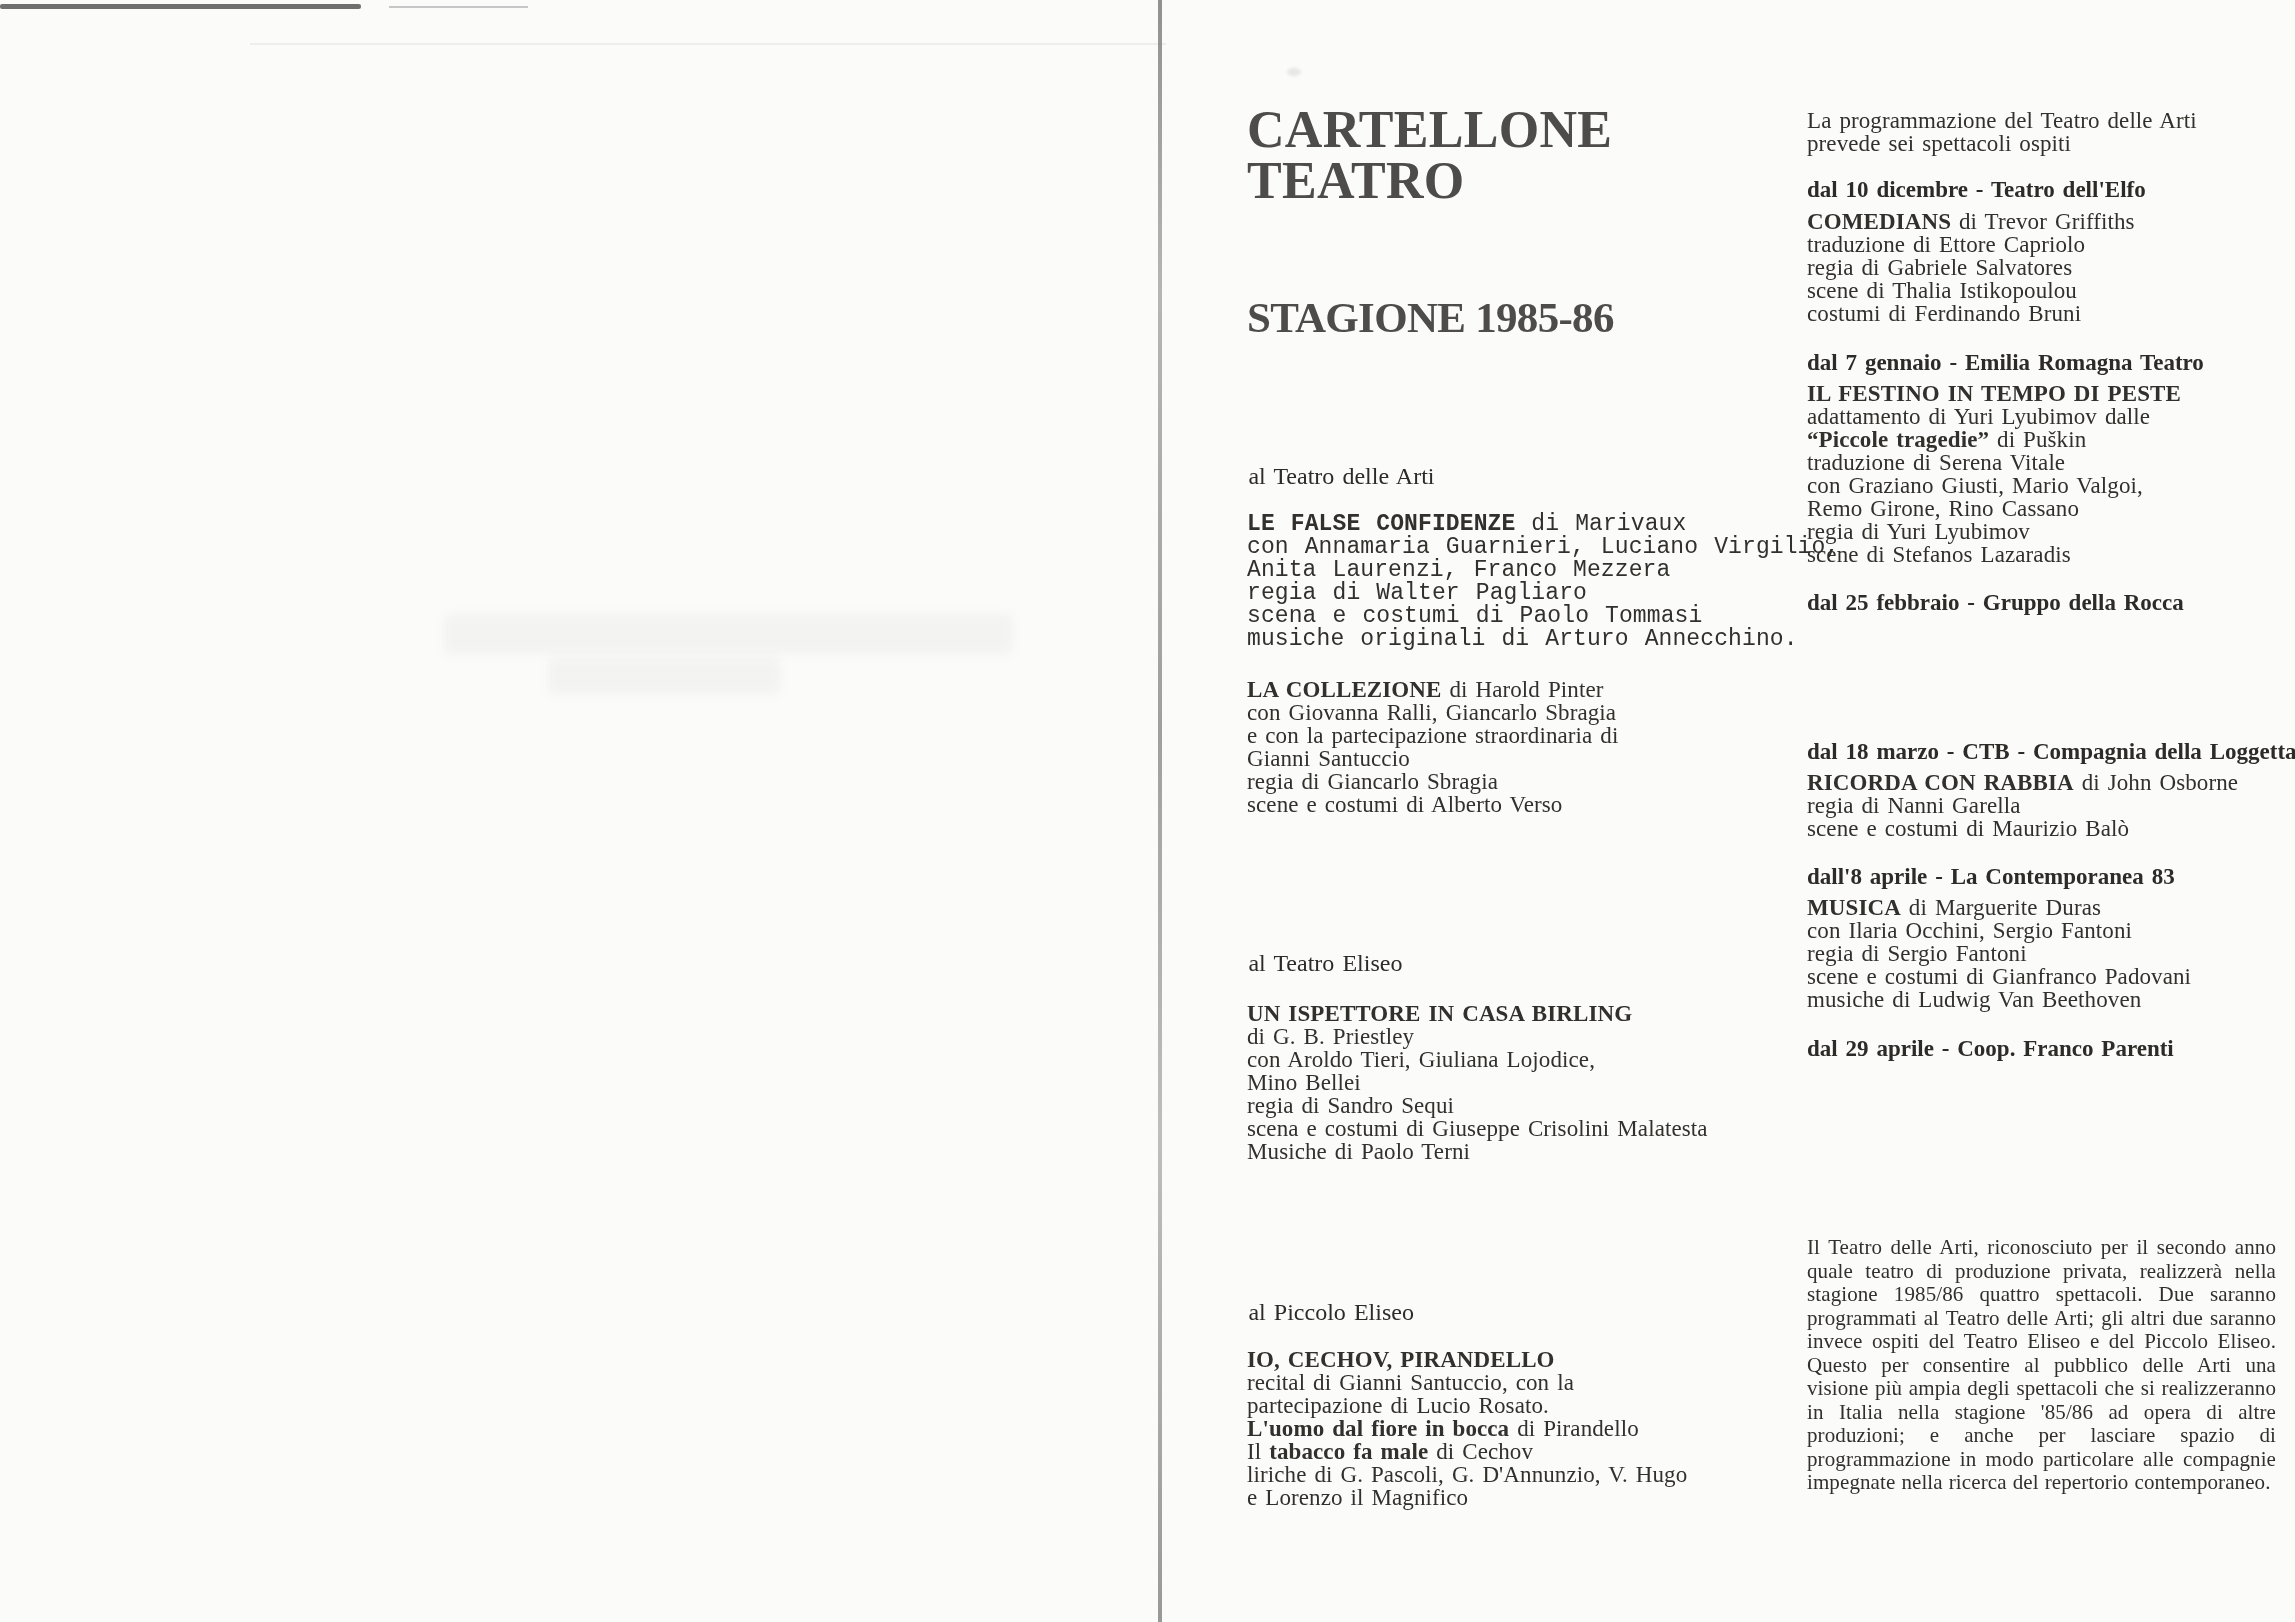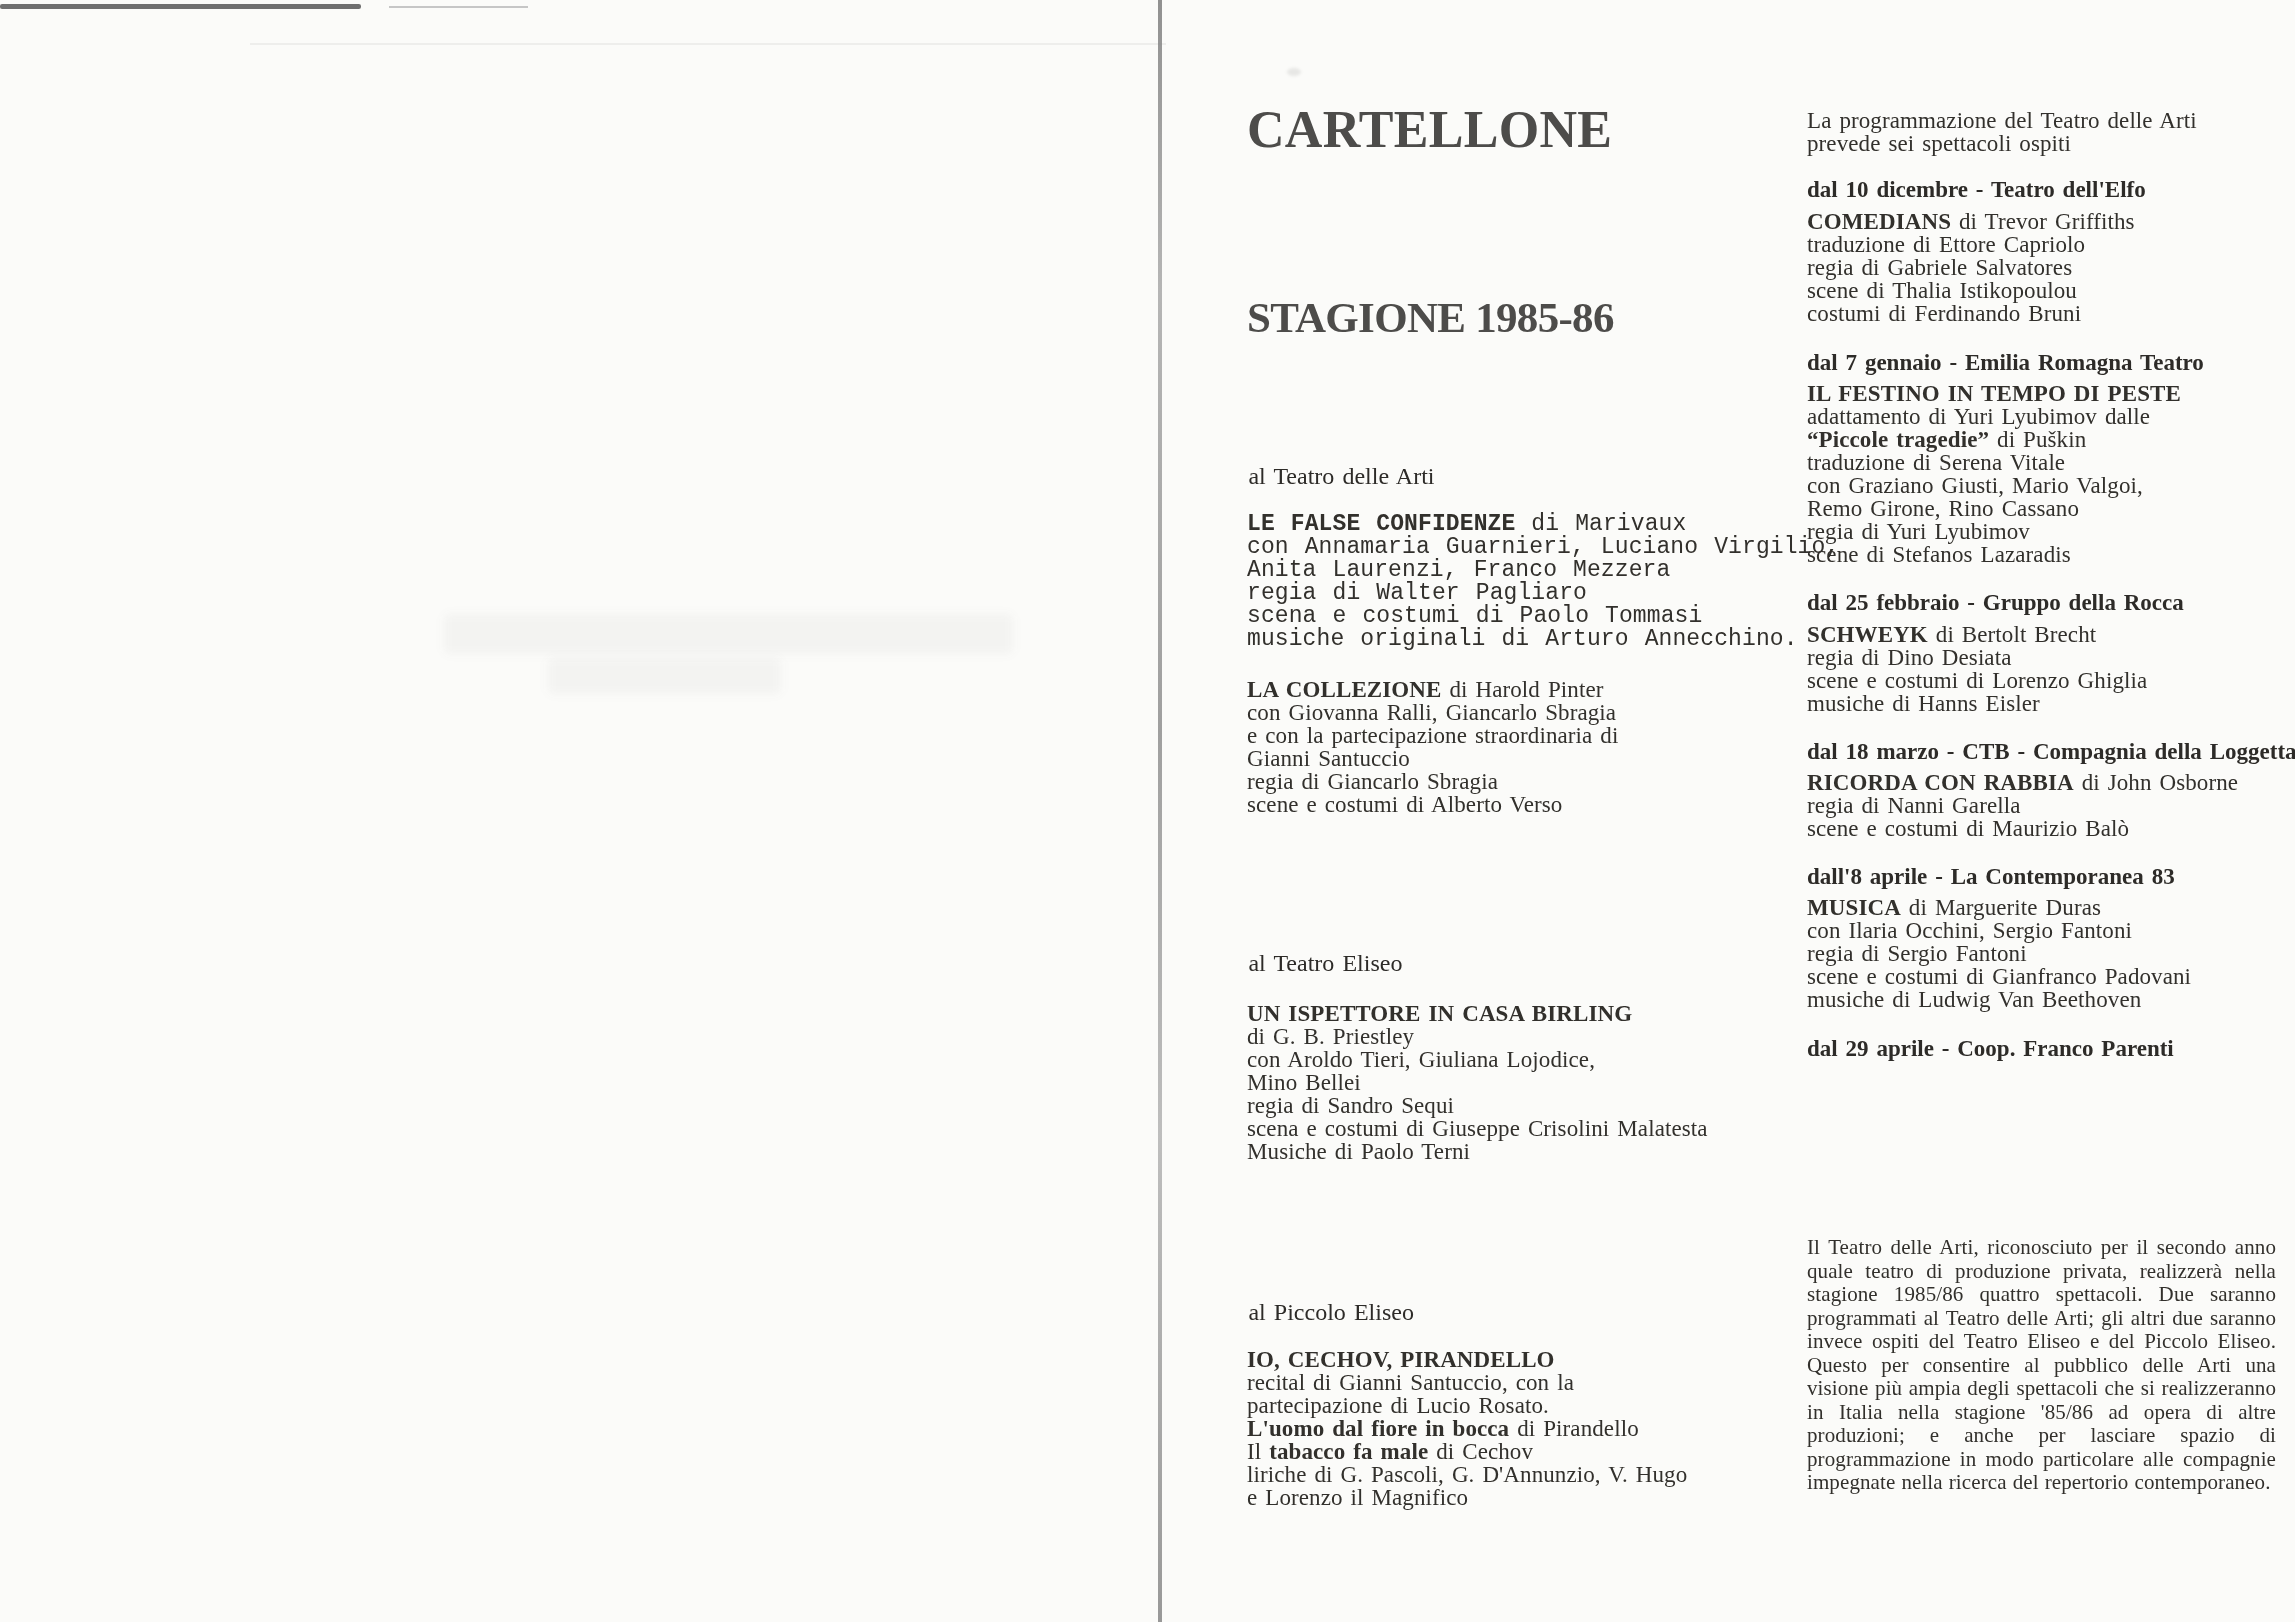--- a/index.html
+++ b/index.html
@@ -47,20 +47,21 @@
   <div class="abs ghost" style="left:444px;top:614px;width:569px;height:40px;"></div>
   <div class="abs ghost" style="left:548px;top:658px;width:233px;height:36px;"></div>
 </div>
 
 <div class="abs spine"></div>
 
 <div class="abs" style="left:1247px;top:0;width:507px;height:1352px;">
 
   <div class="block" style="left:0;top:104px;">
     <div class="mast-line">CARTELLONE</div>
+    <div class="mast-line">TEATRO</div>
   </div>
 
   <div class="block season" style="left:0;top:298px;">STAGIONE 1985-86</div>
 
   <div class="block venue" style="left:1.4px;top:462px;">al Teatro delle Arti</div>
 
   <div class="block" style="left:0;top:513px;font-family:Liberation Mono, monospace;">
     <div class="ln"><span class="bt">LE FALSE CONFIDENZE</span><span> di Marivaux</span></div>
     <div class="ln">con Annamaria Guarnieri, Luciano Virgilio,</div>
     <div class="ln">Anita Laurenzi, Franco Mezzera</div>
@@ -126,26 +127,20 @@
     <div class="ln">adattamento di Yuri Lyubimov dalle</div>
     <div class="ln"><span class="bt">“Piccole tragedie”</span><span> di Puškin</span></div>
     <div class="ln">traduzione di Serena Vitale</div>
     <div class="ln">con Graziano Giusti, Mario Valgoi,</div>
     <div class="ln">Remo Girone, Rino Cassano</div>
     <div class="ln">regia di Yuri Lyubimov</div>
     <div class="ln">scene di Stefanos Lazaradis</div>
   </div>
 
   <div class="block date" style="left:0;top:591px;">dal 25 febbraio - Gruppo della Rocca</div>
-  <div class="block" style="left:0;top:623px;">
-    <div class="ln"><span class="bt">SCHWEYK</span><span> di Bertolt Brecht</span></div>
-    <div class="ln">regia di Dino Desiata</div>
-    <div class="ln">scene e costumi di Lorenzo Ghiglia</div>
-    <div class="ln">musiche di Hanns Eisler</div>
-  </div>
 
   <div class="block date" style="left:0;top:740px;">dal 18 marzo - CTB - Compagnia della Loggetta</div>
   <div class="block" style="left:0;top:771px;">
     <div class="ln"><span class="bt">RICORDA CON RABBIA</span><span> di John Osborne</span></div>
     <div class="ln">regia di Nanni Garella</div>
     <div class="ln">scene e costumi di Maurizio Balò</div>
   </div>
 
   <div class="block date" style="left:0;top:865px;">dall'8 aprile - La Contemporanea 83</div>
   <div class="block" style="left:0;top:896px;">

